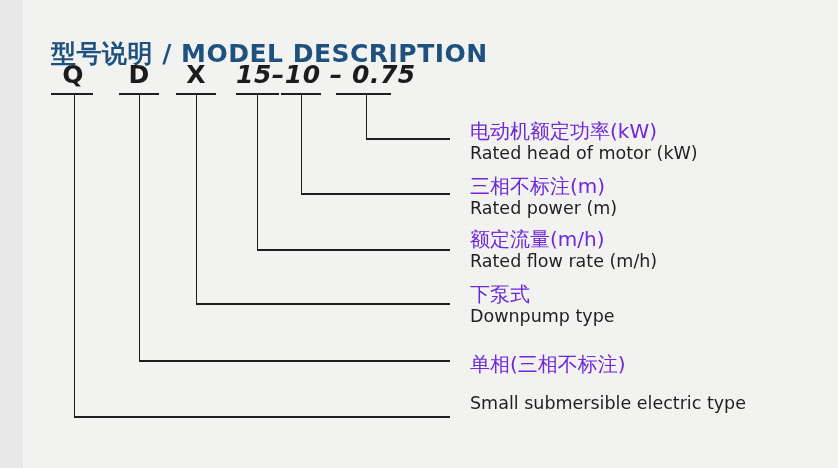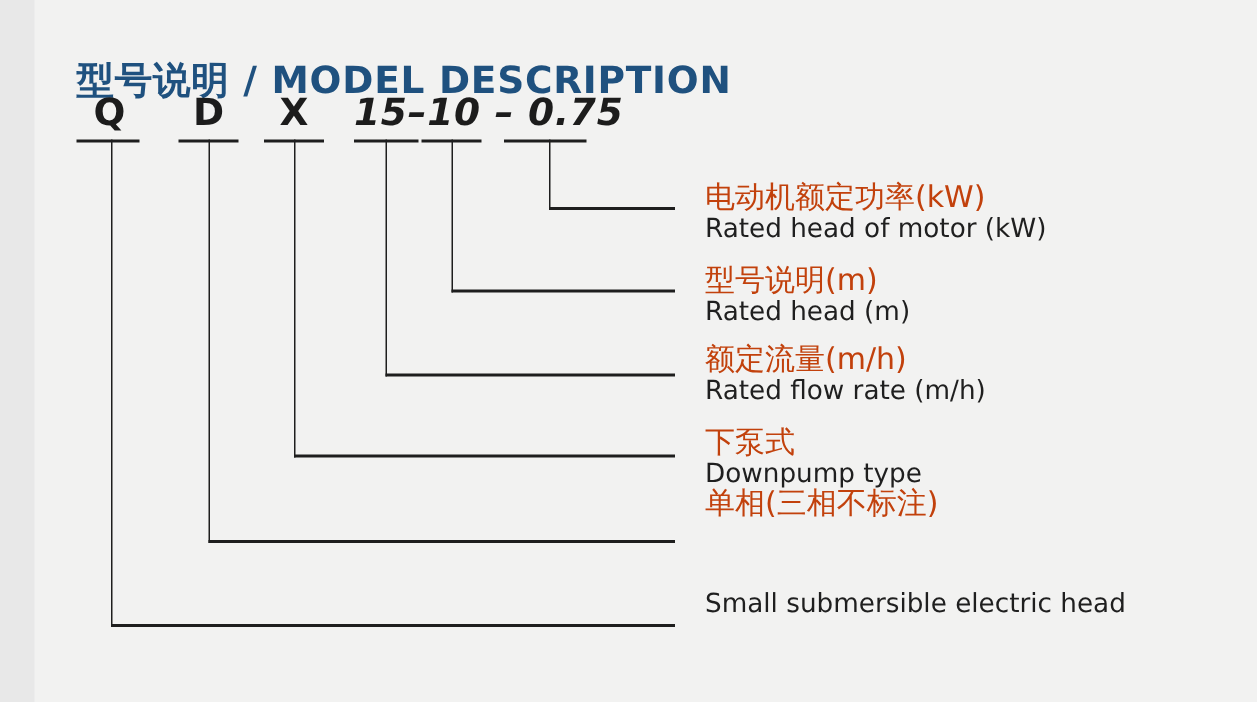--- a/index.html
+++ b/index.html
@@ -77,26 +77,26 @@
   .h-75 { left: 342.5px; top: 138px; width: 84.5px;  }
   .label-block {
     position: absolute;
     left: 447px;
     white-space: nowrap;
   }
   .lb-1 { top: 120px; }
   .lb-2 { top: 175px; }
   .lb-3 { top: 228px; }
   .lb-4 { top: 283px; }
-  .lb-5 { top: 324px; text-align: right; }
+  .lb-5 { top: 353px; text-align: right; }
   .lb-6 { top: 393px; }
   .label-zh {
     font-size: 20px;
     line-height: 23px;
-    color: #c2410c;
+    color: #6d28d9;
   }
   .label-en {
     font-size: 17.5px;
     line-height: 21px;
     color: #1f1f1f;
   }
   .edge-artifact {
     position: absolute;
     left: 823px;
     top: 0;
@@ -137,31 +137,31 @@
   <div class="vline v-10"></div>
   <div class="hline h-10"></div>
   <div class="vline v-75"></div>
   <div class="hline h-75"></div>
 
   <div class="label-block lb-1">
     <div class="label-zh">电动机额定功率(kW)</div>
     <div class="label-en">Rated head of motor (kW)</div>
   </div>
   <div class="label-block lb-2">
-    <div class="label-zh">型号说明(m)</div>
-    <div class="label-en">Rated head (m)</div>
+    <div class="label-zh">三相不标注(m)</div>
+    <div class="label-en">Rated power (m)</div>
   </div>
   <div class="label-block lb-3">
     <div class="label-zh">额定流量(m/h)</div>
     <div class="label-en">Rated flow rate (m/h)</div>
   </div>
   <div class="label-block lb-4">
     <div class="label-zh">下泵式</div>
     <div class="label-en">Downpump type</div>
   </div>
   <div class="label-block lb-5">
     <div class="label-zh">单相(三相不标注)</div>
   </div>
   <div class="label-block lb-6">
-    <div class="label-en">Small submersible electric head</div>
+    <div class="label-en">Small submersible electric type</div>
   </div>
 
 </div>
 
 </body></html>

